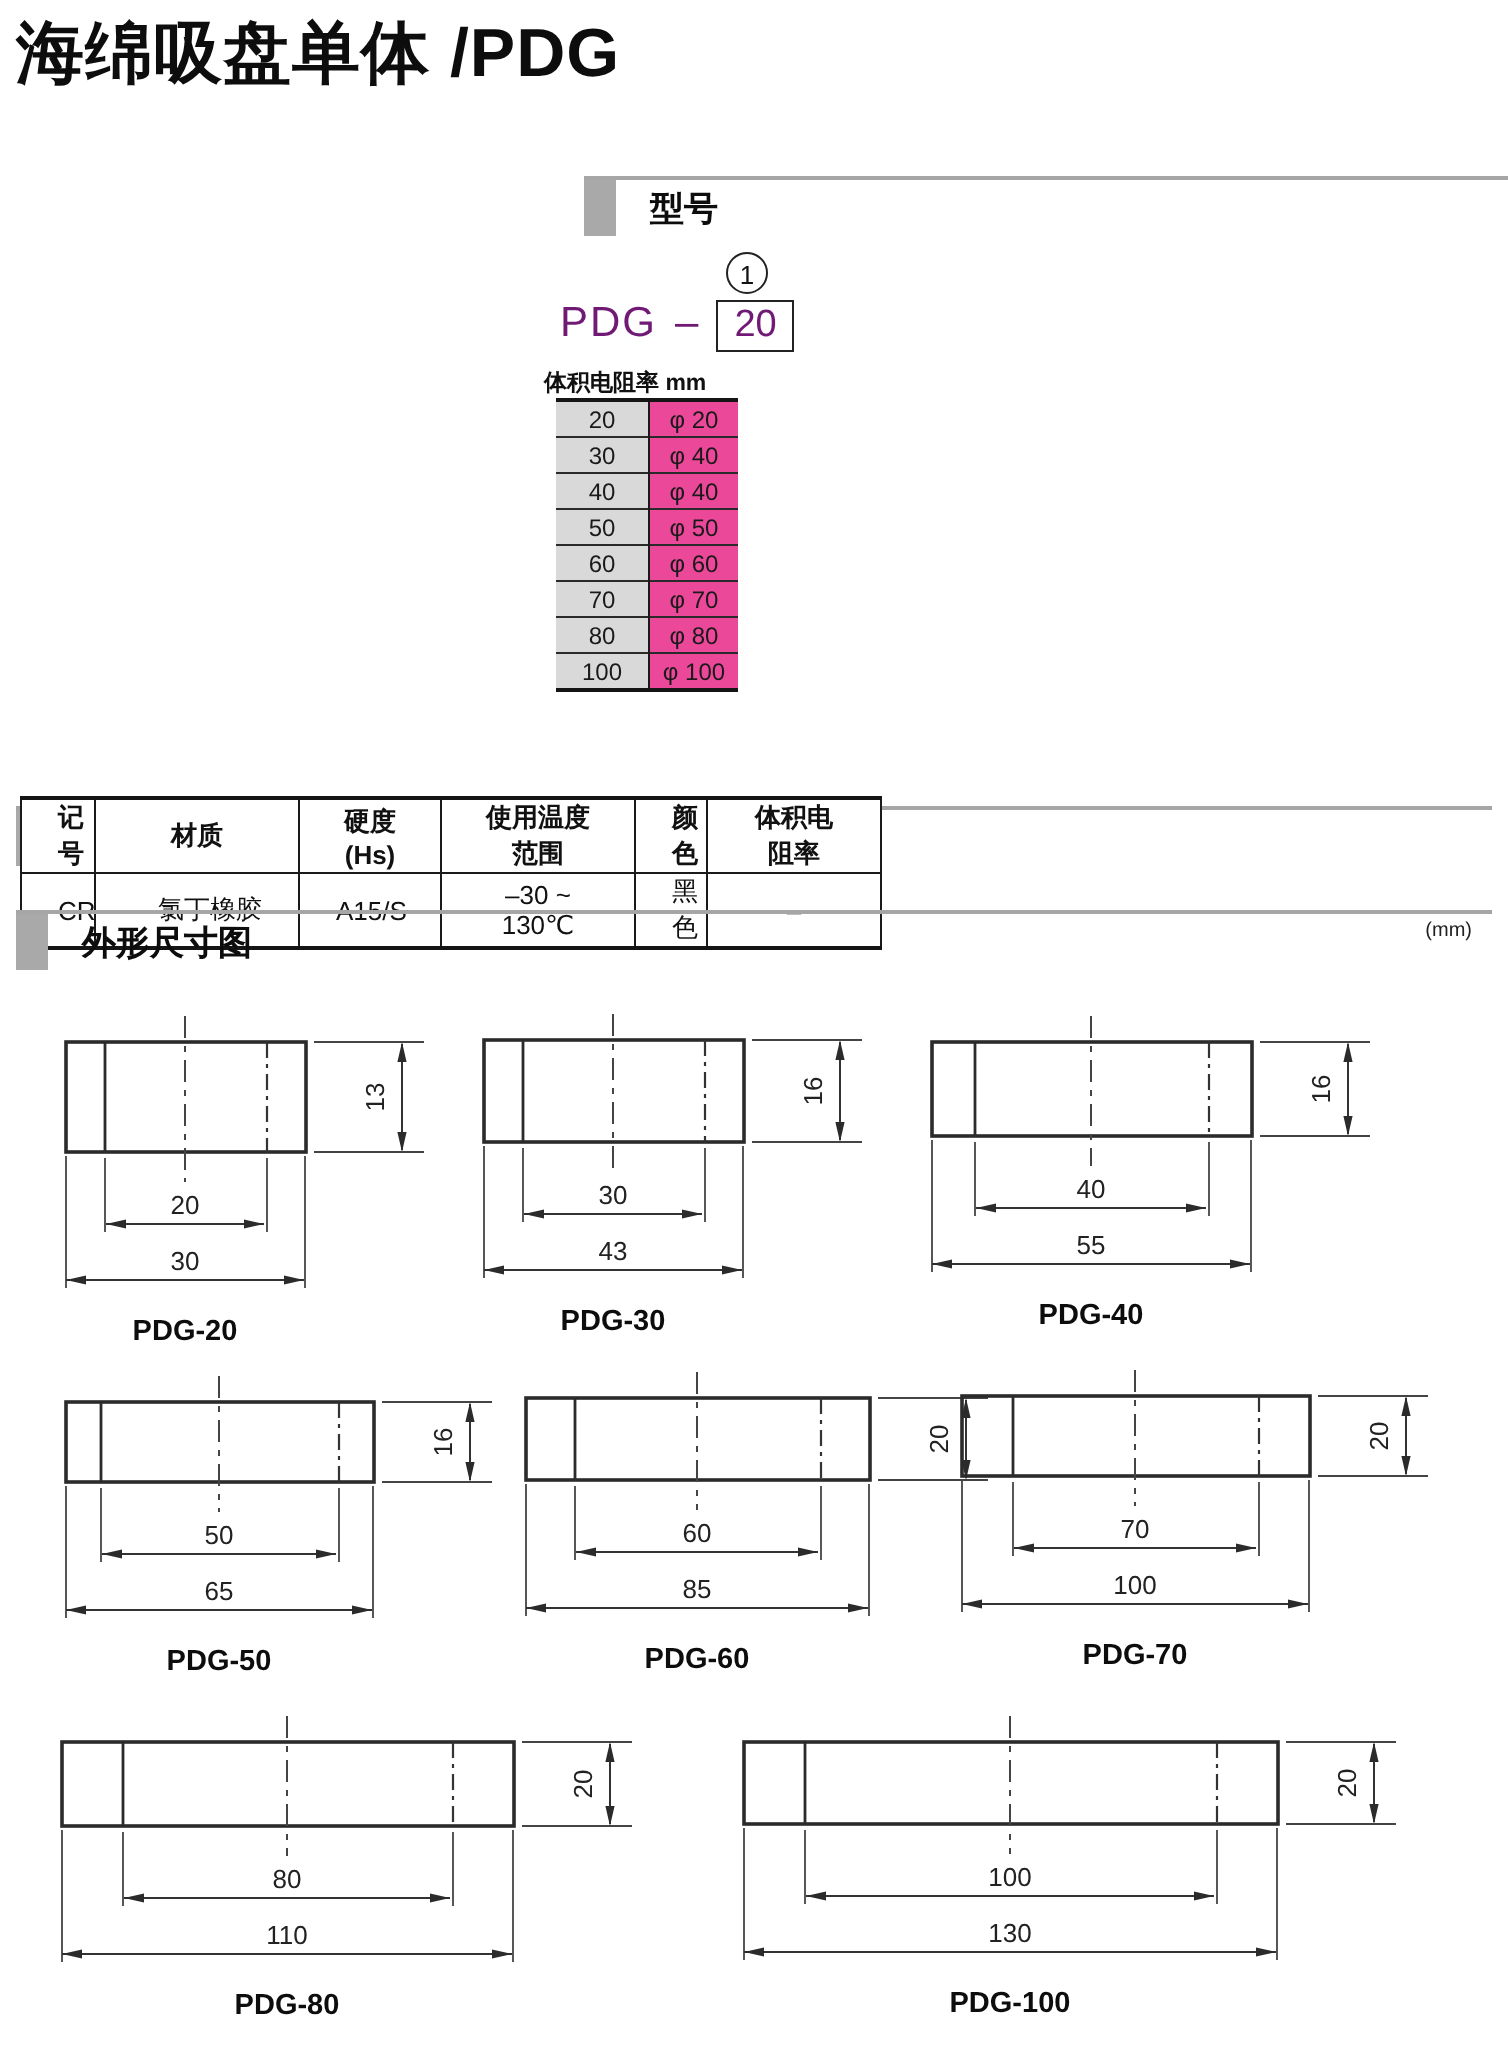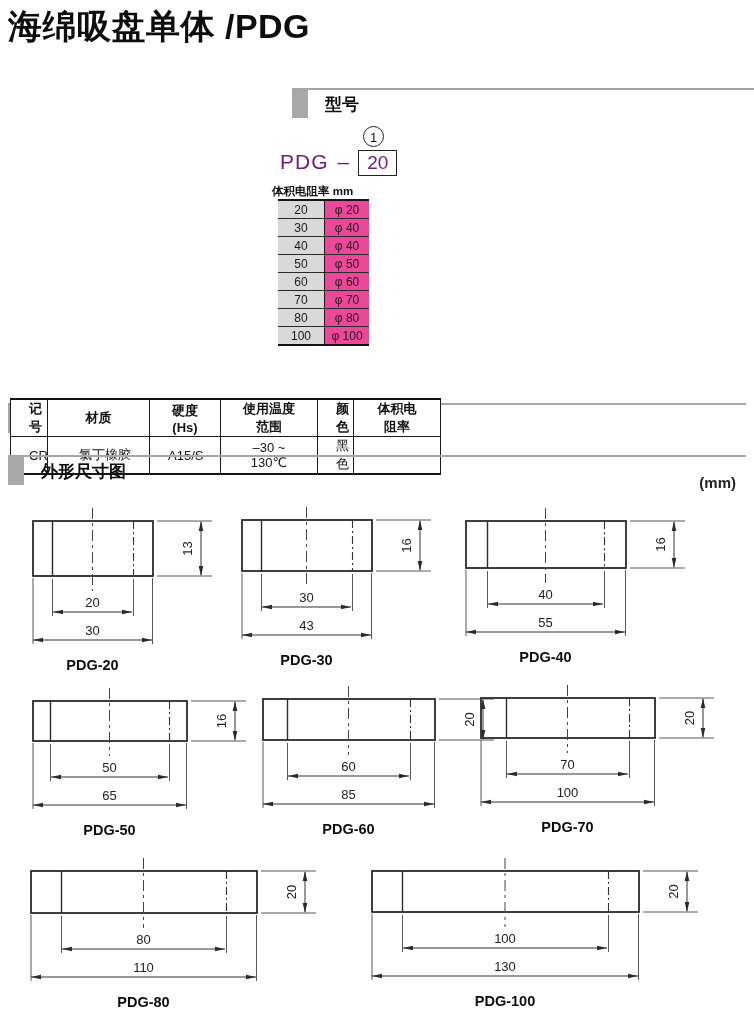--- a/index.html
+++ b/index.html
@@ -13,21 +13,21 @@
   }
   
   .page-title{
     position:absolute;left:8px;top:4px;margin:0;
     font-size:34px;font-weight:800;letter-spacing:.5px;color:#0d0d0d;
   }
   
   .sec-bar{position:absolute;border-top:2px solid #a6a6a6;height:32px;}
   .sec-bar .sq{position:absolute;left:0;top:0;width:16px;height:28px;background:#a9a9a9;}
   .sec-bar .sec-title{position:absolute;left:33px;top:3px;font-size:17px;font-weight:700;color:#0d0d0d;}
-  .sec-bar .unit{position:absolute;right:10px;top:17px;font-size:15px;font-weight:700;color:#222;}
+  .sec-bar .unit{position:absolute;right:10px;top:3px;font-size:10px;font-weight:400;color:#222;}
   #model-bar{left:292px;top:88px;width:464px;}
   #spec-bar{left:8px;top:362px;width:738px;margin-top:41px;}
   #dim-bar{left:8px;top:455px;width:738px;}
 
   
   .callout{
     position:absolute;left:363px;top:126px;width:21px;height:21px;
     border:1.5px solid #222;border-radius:50%;
     font-size:13px;line-height:21px;text-align:center;box-sizing:border-box;
   }

